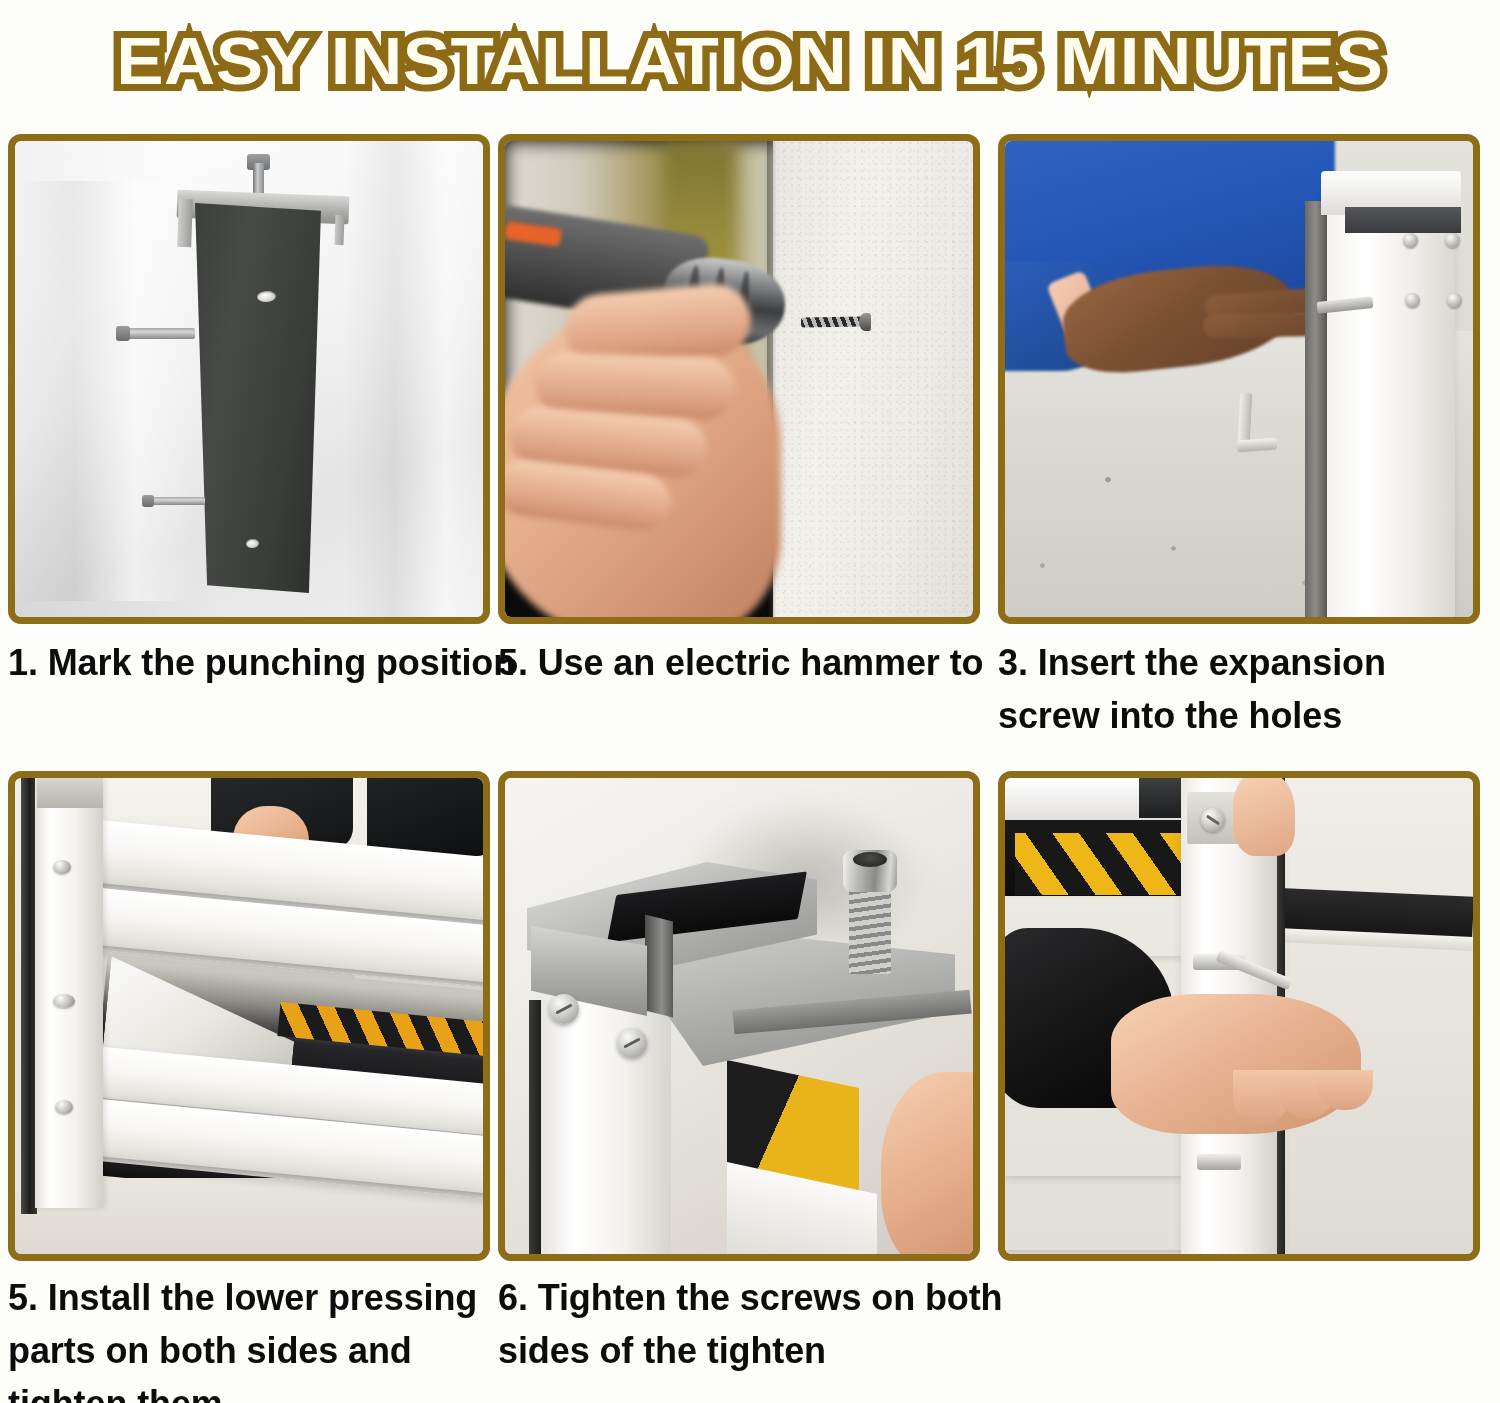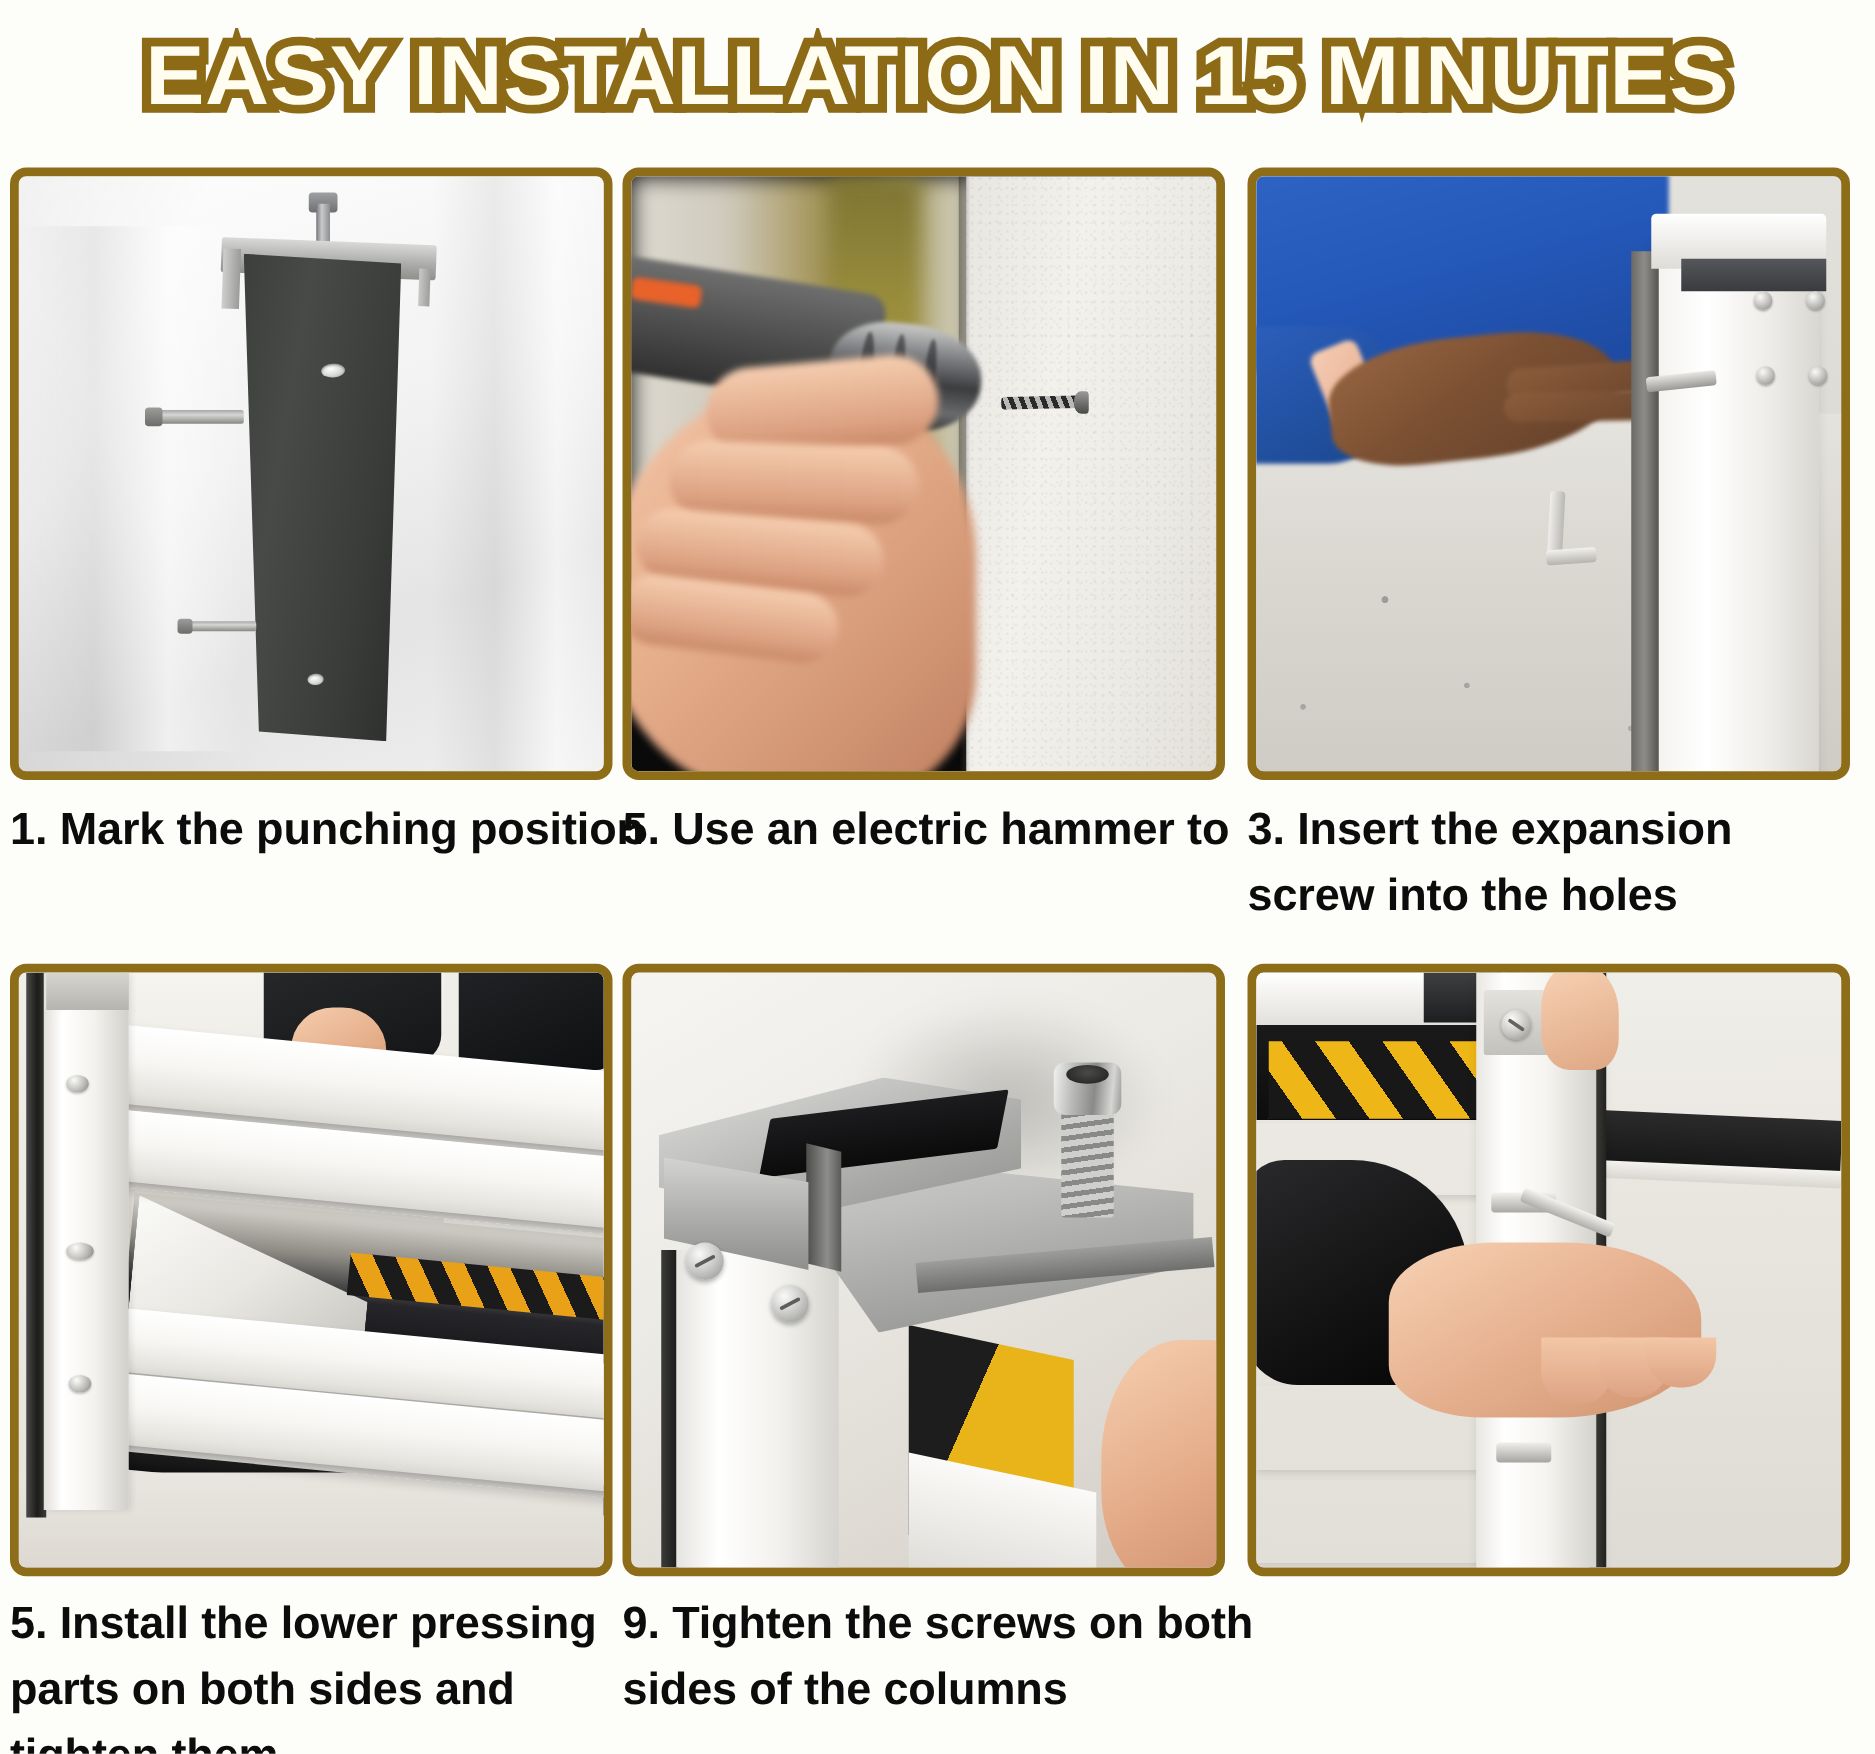--- a/index.html
+++ b/index.html
@@ -913,19 +913,19 @@
 
     <div class="cell-caption">
       <div class="caption">
         <span class="line">5. Install the lower pressing</span>
         <span class="line">parts on both sides and</span>
         <span class="line">tighten them</span>
       </div>
     </div>
     <div class="cell-caption">
       <div class="caption">
-        <span class="line">9. Tighten the screws on both</span>
-        <span class="line">sides of the columns</span>
+        <span class="line">6. Tighten the screws on both</span>
+        <span class="line">sides of the tighten</span>
       </div>
     </div>
 
   </div>
 </div>
 
 </body></html>

